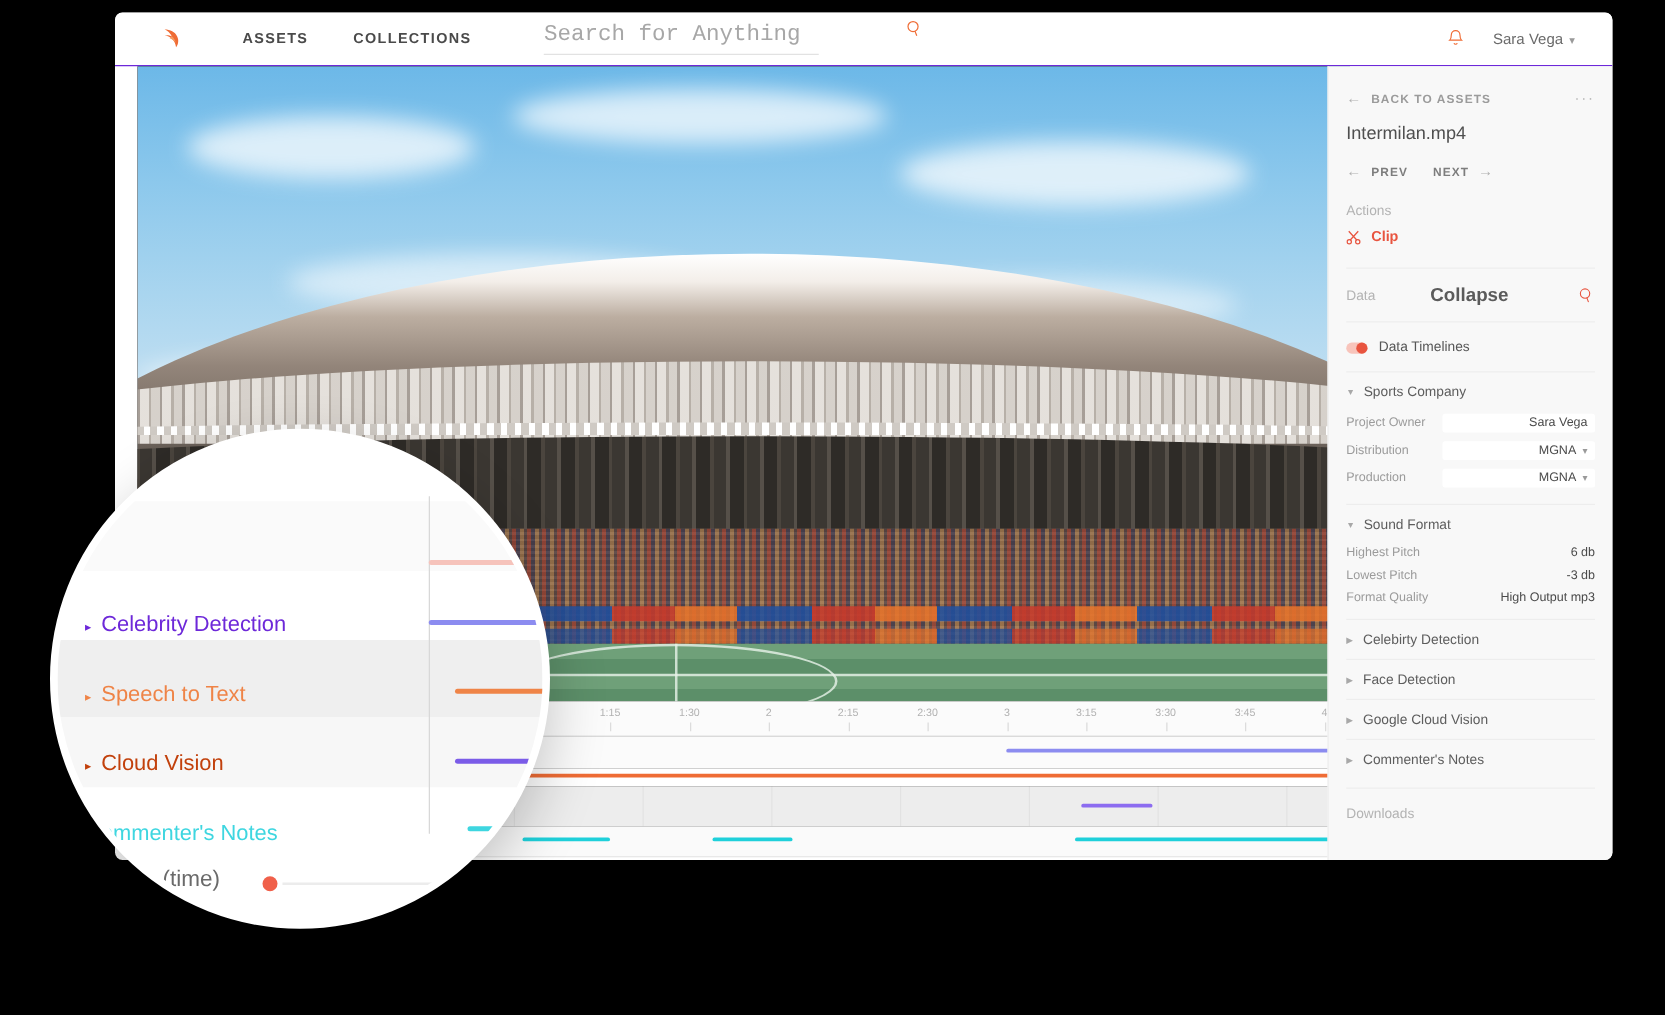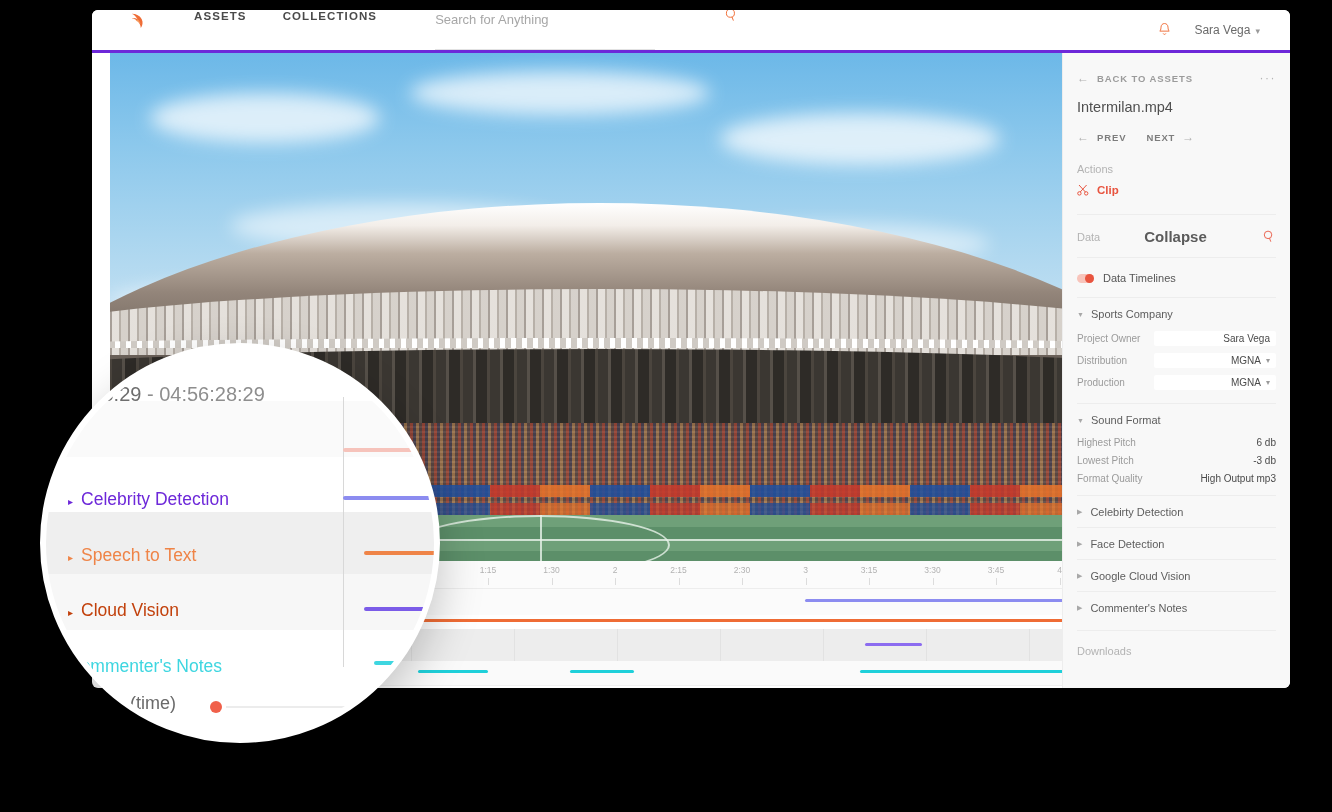--- a/index.html
+++ b/index.html
@@ -14,37 +14,37 @@
     left: 92px; top: 10px;
     width: 1198px; height: 678px;
     background: #ffffff;
     border-radius: 6px;
     overflow: hidden;
   }
 
   
   #topnav {
     position: absolute; left: 0; top: 0; width: 100%; height: 43px;
-    background: #ffffff; display: flex; 
-    border-bottom: 3px solid #6d28d9;
+    background: #ffffff; display: flex; align-items: center;
+    border-bottom: 1px solid #6d28d9;
   }
   .logo { margin-left: 36px; width: 22px; height: 22px; display:block; }
   .navlink {
     font-size: 11.5px; font-weight: bold; letter-spacing: 1.1px;
     color: #4a4a4a; margin-left: 44px; cursor: pointer;
   }
   .navlink.second { margin-left: 36px; }
   .searchwrap {
     margin-left: 58px; width: 220px; position: relative;
     border-bottom: 1px solid #e2e2e2; padding-bottom: 5px;
   }
   .searchwrap input {
     border: none; outline: none; width: 100%;
-    font-size: 13px; color: #555; background: transparent;
-    font-family: Liberation Sans, sans-serif;
+    font-size: 18px; color: #555; background: transparent;
+    font-family: Liberation Mono, monospace;
   }
   .searchwrap input::placeholder { color: #a7a7a7; }
   .search-icon {
     position: absolute; right: -84px; top: -2px;
     width: 14px; height: 14px;
   }
   .nav-right {
     margin-left: auto; margin-right: 30px; display: flex; align-items: center; gap: 22px;
   }
   .bell { width: 15px; height: 16px; display:block; }
@@ -446,25 +446,20 @@
       <div class="divider" style="margin-top:7px;"></div>
 
       <div class="sec-lbl" style="margin-top:14px;">Downloads</div>
 
     </div>
   </div>
 </div>
 
 <div id="mag-circle">
   <div style="position:absolute;left:0;top:0;width:100%;height:52px;background:#fff;"></div>
-  <div class="mtime">
-    <b>)8:05:29</b>
-    <span>-</span>
-    <span>04:56:28:29</span>
-  </div>
 
   <div style="position:absolute;left:0;top:52px;width:100%;height:56px;background:#fafafa;"></div>
   <div style="position:absolute;left:0;top:108px;width:100%;height:55px;background:#ffffff;"></div>
   <div style="position:absolute;left:0;top:163px;width:100%;height:62px;background:#efefef;"></div>
   <div style="position:absolute;left:0;top:225px;width:100%;height:56px;background:#f7f7f7;"></div>
   <div style="position:absolute;left:0;top:281px;width:100%;height:44px;background:#ffffff;"></div>
 
   <div class="mvline"></div>
 
   <div class="mrow" style="top:140px;">

